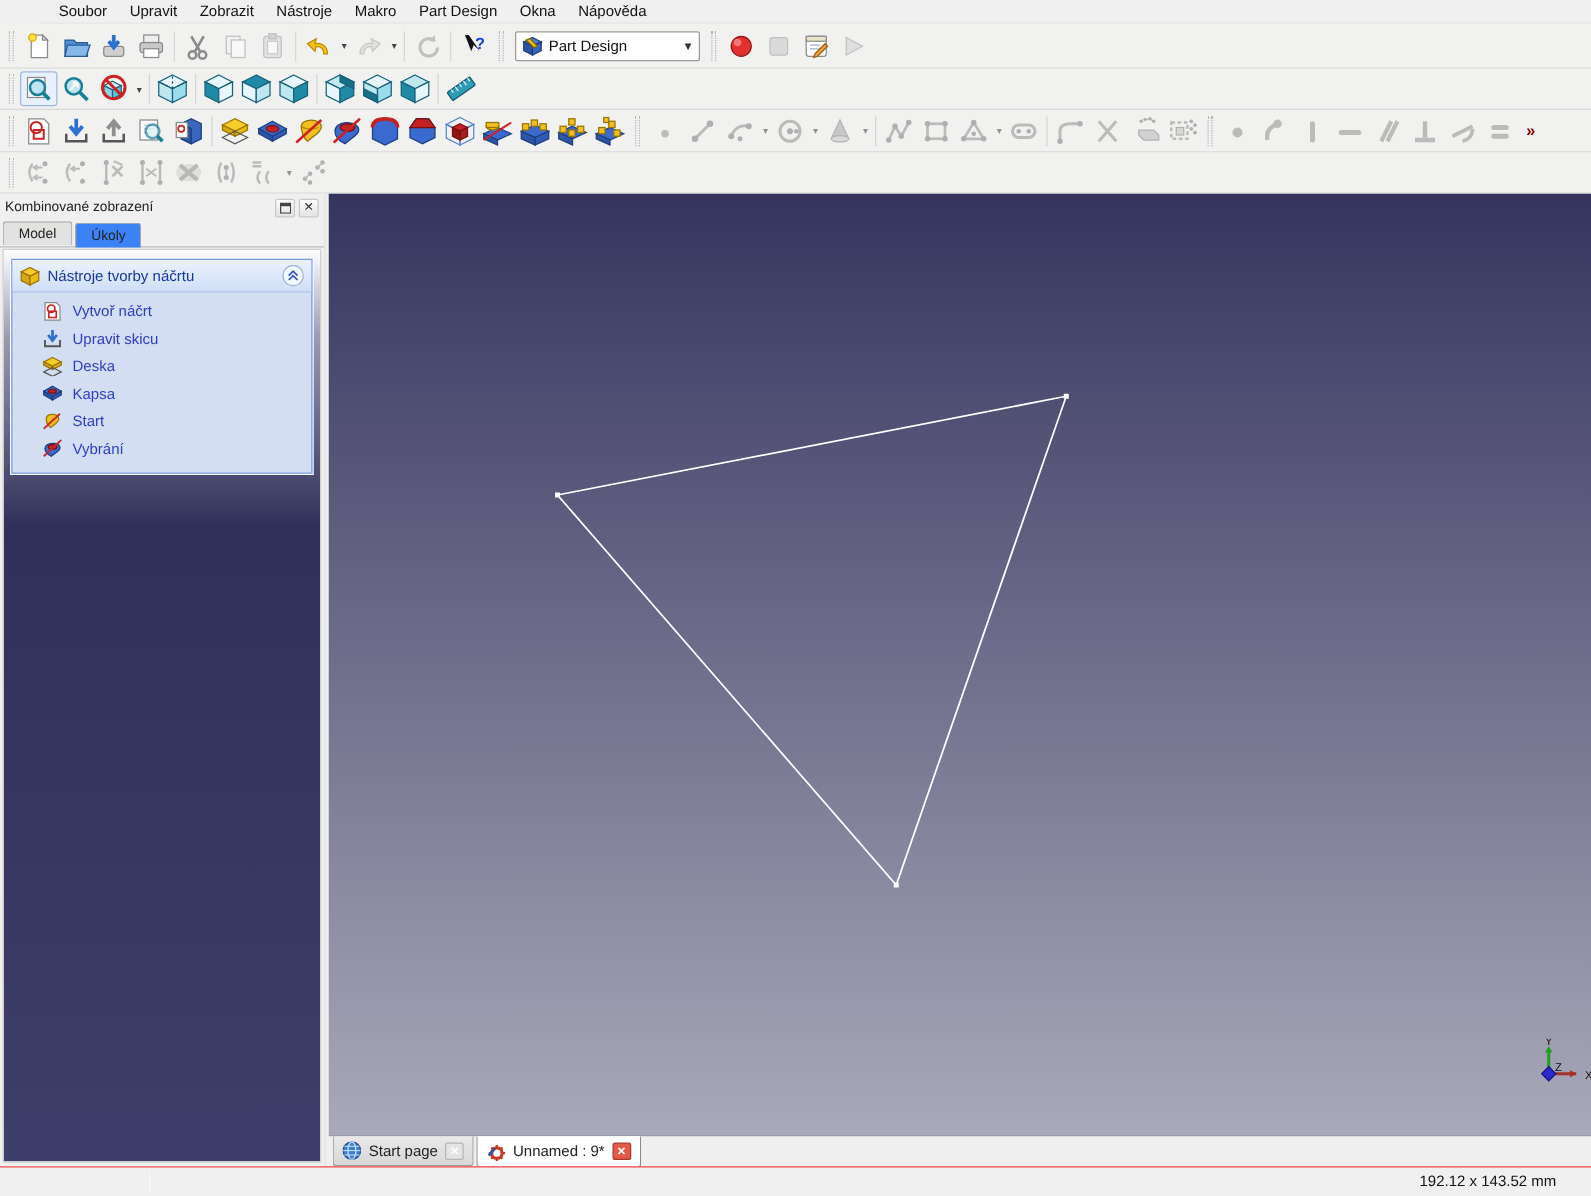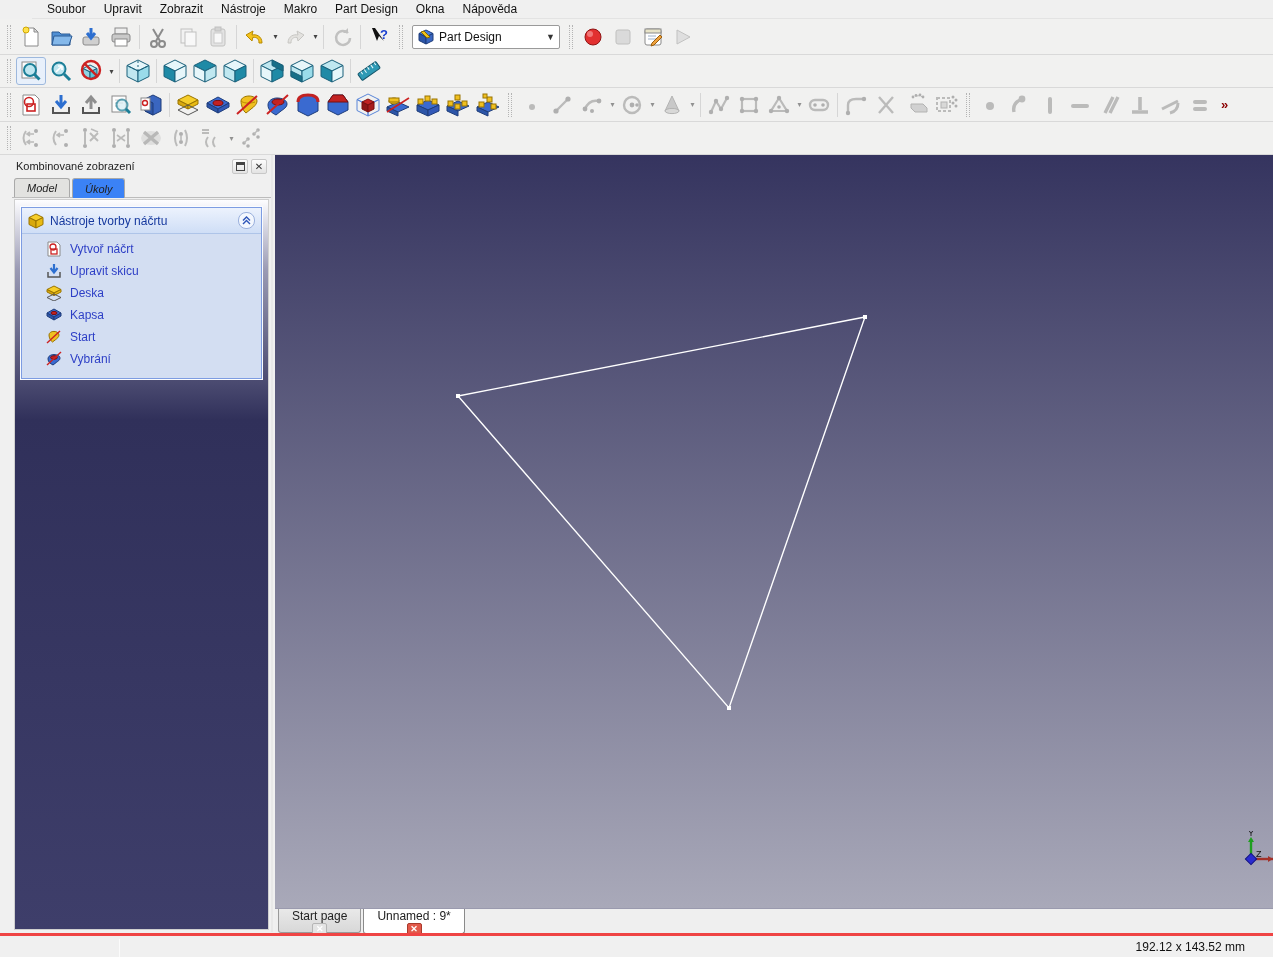--- a/index.html
+++ b/index.html
@@ -26,33 +26,33 @@
   .dis { opacity:.55; filter:grayscale(.9); }
   .overflow-ind { color:#8b0000; font-weight:bold; font-size:13px; margin-left:6px; }
 
   
   .combo { width:148px; height:24px; background:#fff; border:1px solid #9a9a9a;
     border-radius:2px; display:flex; align-items:center; padding:0 4px; margin:0 4px; }
   .combo span.lbl { font-size:12px; color:#111; flex:1; margin-left:4px; }
   .combo .arrow { font-size:9px; color:#333; }
 
   
-  #main { position:absolute; top:155px; left:12px; width:1008px; height:778px; }
+  #main { position:absolute; top:155px; left:0; width:1008px; height:778px; }
 
   
   #dock { position:absolute; left:0; top:0; width:261px; height:777px;
     background:#f0f0f0; border-right:2px solid #e8e8e8; }
   #dock-title { height:22px; display:flex; align-items:center; padding:0 4px;
     font-size:11px; color:#222; }
   #dock-title .t { flex:1; }
   .dock-btn { width:16px; height:15px; display:flex; align-items:center;
     justify-content:center; font-size:10px; color:#333; border:1px solid #c8c8c8;
     background:linear-gradient(#fdfdfd,#e3e3e3); border-radius:2px; margin-left:3px; }
-  #dock-tabs { height:21px; display:flex; align-items:flex-end; padding-left:2px;
-    border-bottom:1px solid #bcbcbc; background:#f0f0f0;font-style:italic; }
+  #dock-tabs { height:21px; display:flex; align-items:flex-start; padding-left:2px;
+    border-bottom:1px solid #bcbcbc; background:#f0f0f0; }
   .dtab { font-size:11px; padding:3px 12px; border:1px solid #a9a9a9;
     border-bottom:none; border-radius:3px 3px 0 0; background:#e2e2e0;
     color:#222; margin-right:2px; }
   .dtab.active { background:#3b82f6; position:relative; top:1px; padding-top:4px; }
   #dock-content { position:absolute; top:44px; bottom:2px; left:2px; right:2px;
     border:1px solid #cfcfcf;
     background:linear-gradient(180deg,#fdfdff 0px,#9a9ab4 70px,#30305a 220px,#3e3e6a 100%); }
 
   
   #task-box { margin:7px 6px; border:1px solid #7d9ce2; box-shadow:0 0 0 1px #fafcff;
@@ -70,31 +70,31 @@
   #viewport { position:absolute; left:263px; top:0; width:1010px; height:753px;
     background:linear-gradient(#35345f,#a9a9b9); }
   #viewport svg { position:absolute; left:0; top:0; }
 
   
   #mditabs { position:absolute; left:263px; top:753px; width:1010px; height:25px;
     background:#efefef; border-top:1px solid #9a9aae; display:flex;
     align-items:flex-start; padding-left:3px; }
   .mtab { display:flex; align-items:center; height:24px; padding:0 7px;
     border:1px solid #9a9a9a; border-top:none; border-radius:0 0 3px 3px;
-    font-size:12px; color:#222; margin-right:2px; background:linear-gradient(#e9e9e9,#d8d8d8);flex-direction:column; }
+    font-size:12px; color:#222; margin-right:2px; background:linear-gradient(#e9e9e9,#d8d8d8); }
   .mtab.active { background:#fff; height:25px; border-color:#8a8a8a; }
   .mtab .lbl { margin:0 6px; }
   .tab-close { width:15px; height:14px; border-radius:2px; display:flex;
     align-items:center; justify-content:center; font-size:9px; font-weight:bold; }
   .tab-close.gray { background:#e4e4e4; border:1px solid #b5b5b5; color:#fff; }
   .tab-close.red { background:#e2594a; border:1px solid #a93a2c; color:#fff; }
 
   
   #statusbar { position:absolute; left:0; top:933px; width:1273px; height:24px;
-    background:#f0f0f0; border-top:3px solid #ef4444; font-size:12px; color:#111; }
+    background:#f0f0f0; border-top:1px solid #ef4444; font-size:12px; color:#111; }
   #statusbar .cell-div { position:absolute; left:119px; top:3px; height:18px;
     width:1px; background:#d2d2d2; border-right:1px solid #fbfbfb; }
   #status-dims { position:absolute; right:28px; top:4px; }
 </style>
 </head>
 <body>
 
 <div id="menubar">
   <span class="menu-item">Soubor</span>
   <span class="menu-item">Upravit</span>

